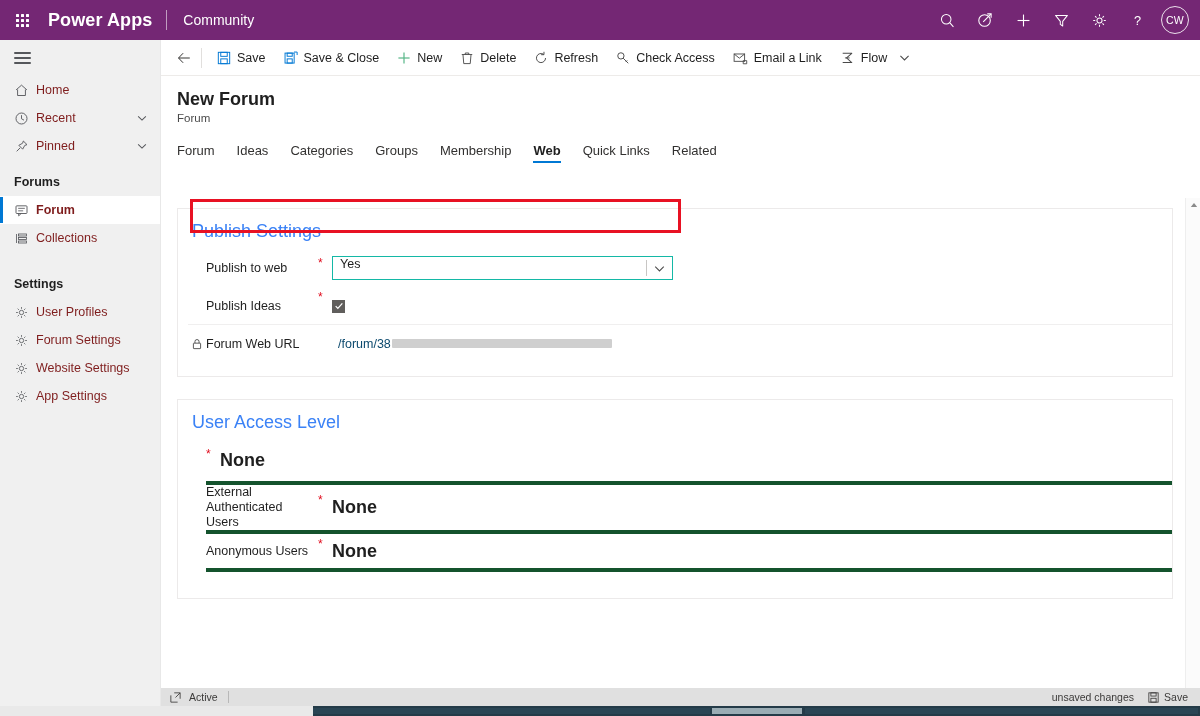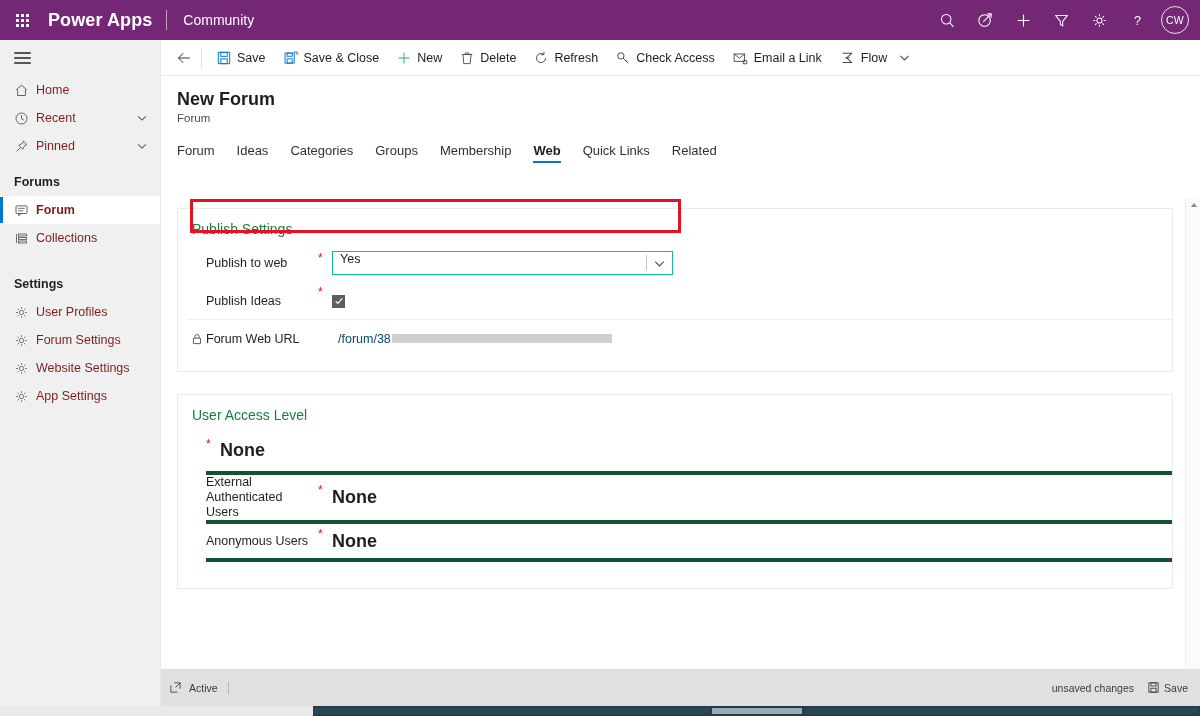--- a/index.html
+++ b/index.html
@@ -177,21 +177,21 @@
     position: absolute; top: 158px; left: 0;
     width: 1039px; height: 488px;
     background: #ffffff;
   }
   .card {
     background: #ffffff;
     border: 1px solid #eceaea;
     margin: 10px 27px 0 16px;
   }
   .card-title {
-    font-size: 14px; color: #15803d;
+    font-size: 18px; color: #3b82f6;
     padding: 12px 0 6px 14px;
   }
   .frow {
     display: flex; align-items: center;
     min-height: 34px;
     margin-left: 28px;
     padding-right: 14px;
   }
   .frow.bordered { border-top: 4px solid #14532d; }
   .flabel {
@@ -264,21 +264,21 @@
   .vs-arrow {
     width: 15px; height: 14px;
     display: flex; align-items: center; justify-content: center;
     cursor: pointer;
   }
   .vs-arrow.bottom { position: absolute; bottom: 0; left: 0; }
 
   
   .statusbar {
     position: absolute; bottom: 10px; left: 161px;
-    width: 1039px; height: 37px;
+    width: 1039px; height: 18px;
     background: #e0e0e0;
     display: flex; align-items: center;
     font-size: 10.5px; color: #3b3a39;
   }
   .sb-icon { padding: 0 8px 0 9px; display:flex; align-items:center; cursor:pointer;}
   .sb-active { padding-right: 10px; }
   .sb-sep { width: 1px; height: 12px; background: #b8b8b8; }
   .sb-right { margin-left: auto; display: flex; align-items: center; }
   .sb-unsaved { padding-right: 14px; }
   .sb-save { display: flex; align-items: center; padding-right: 12px; cursor: pointer; }

